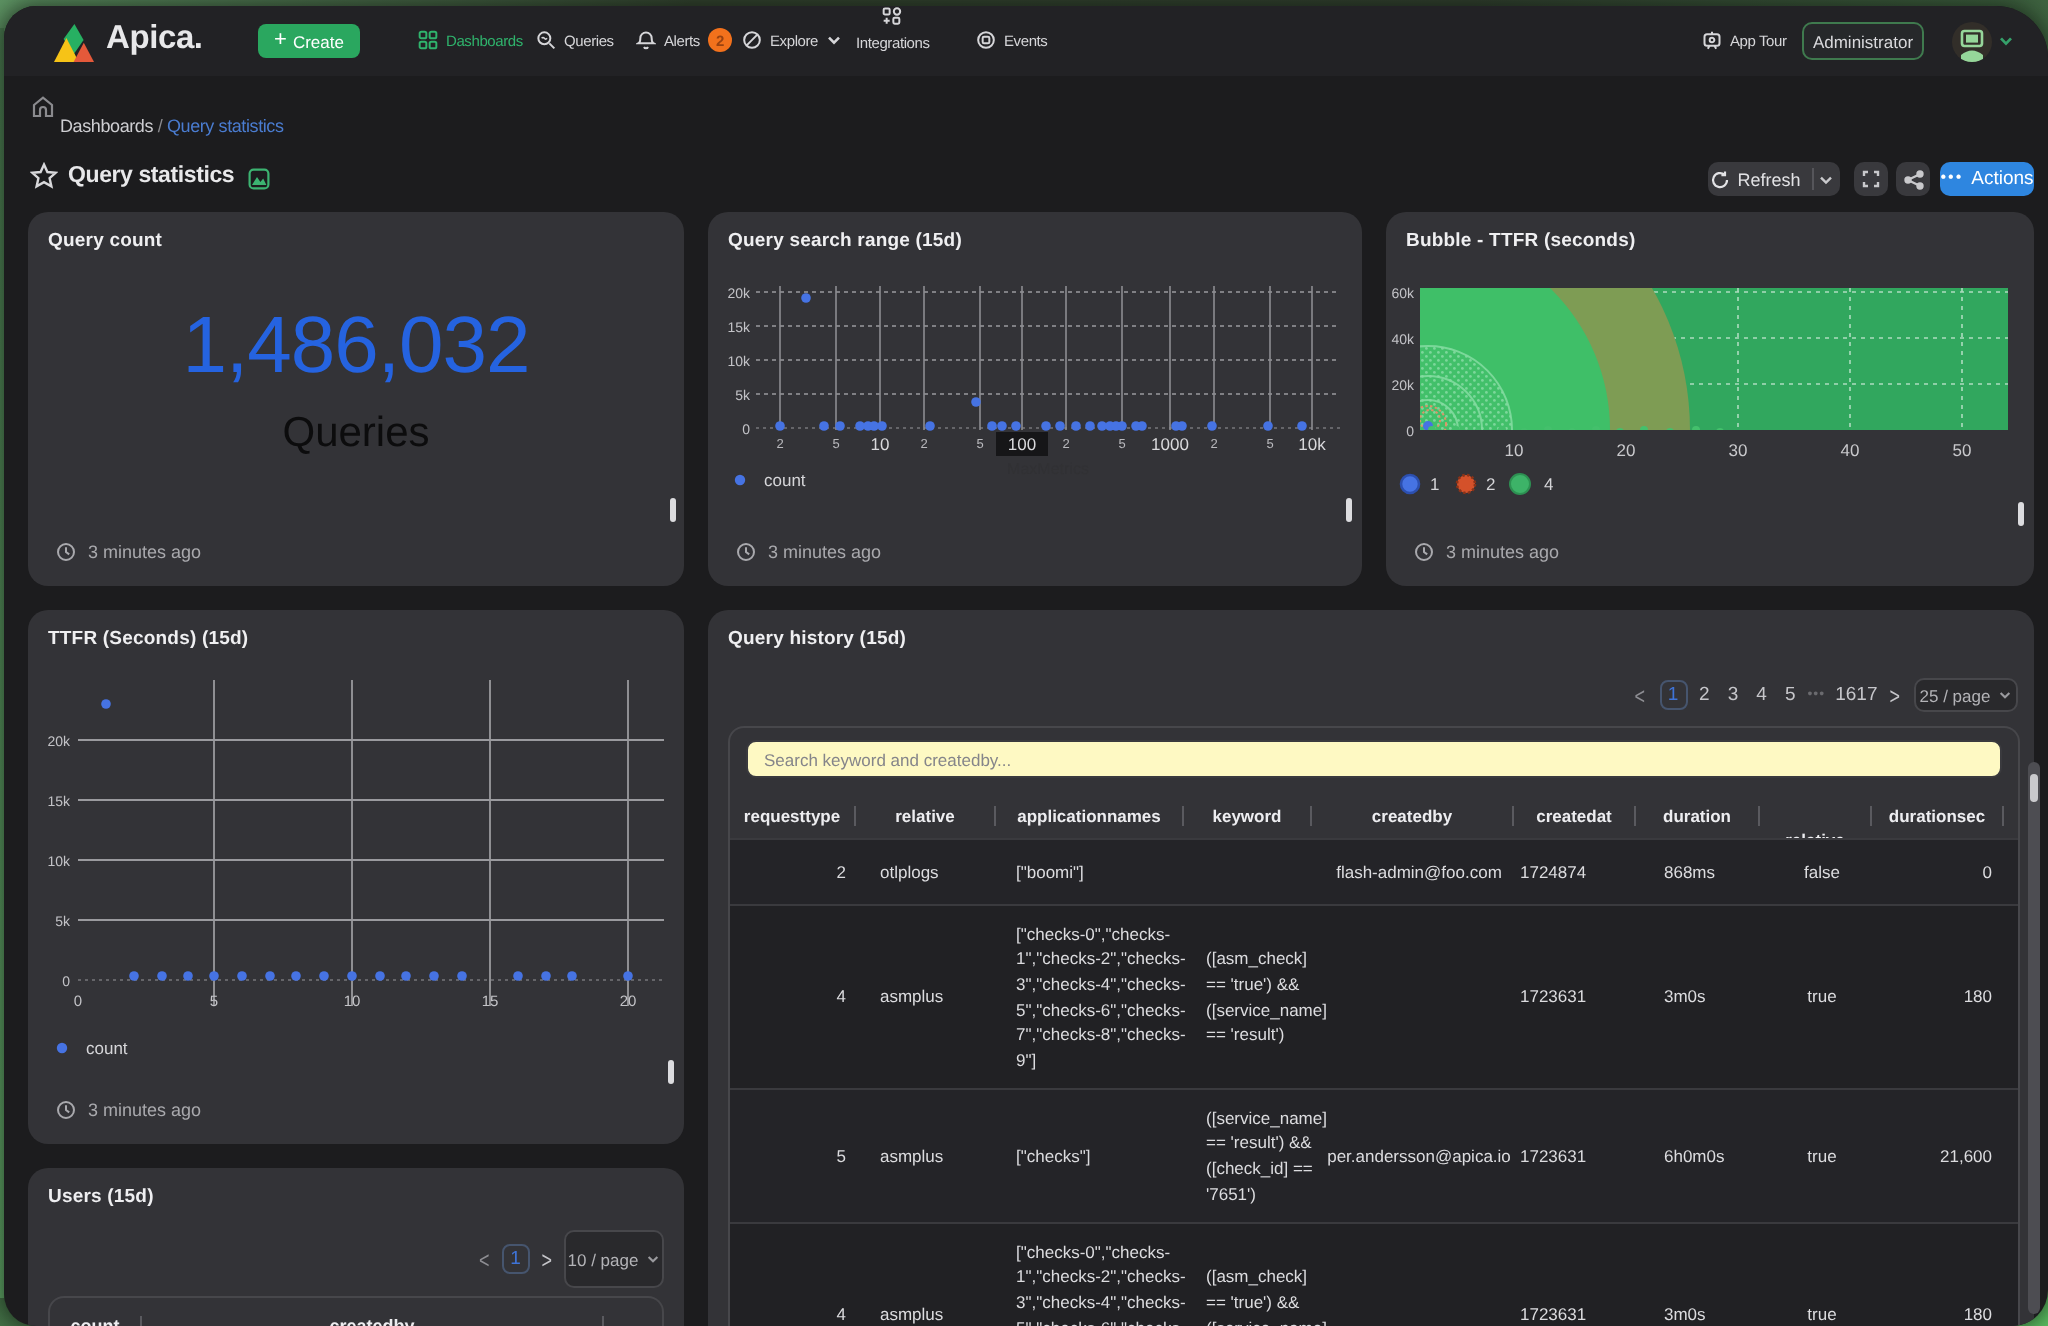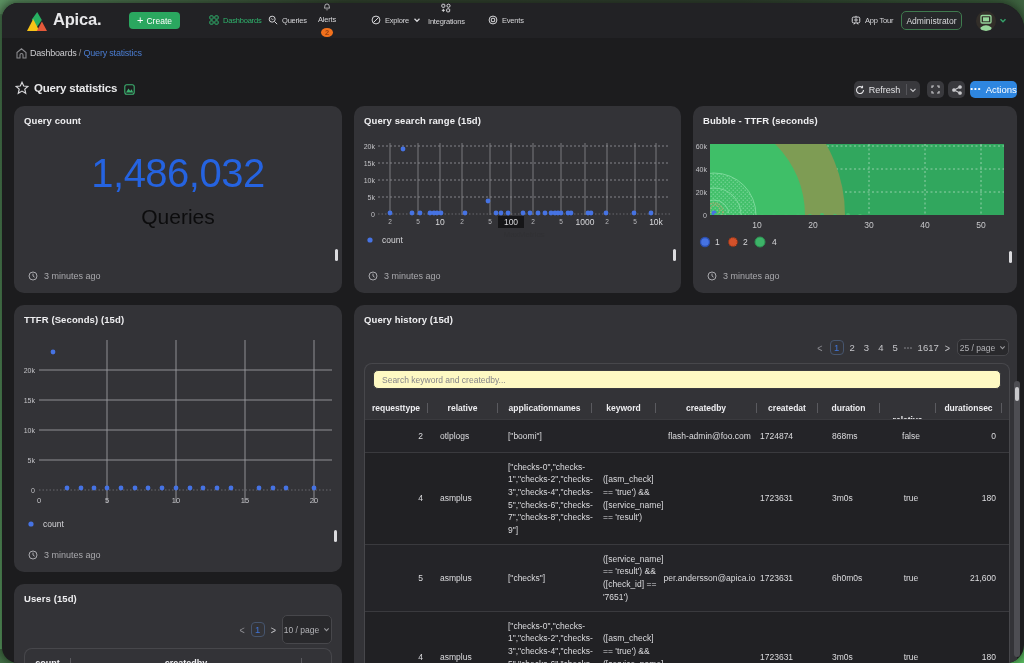--- a/index.html
+++ b/index.html
@@ -64,21 +64,21 @@
       <span>Dashboards</span>
     </div>
     <div class="navitem" style="left:266px;">
       <svg width="10" height="10" viewBox="0 0 12 12" fill="none" stroke="#d6d6d9" stroke-width="1.2">
         <circle cx="5" cy="5" r="3.6"></circle>
           <path d="M8 8 L11 11"></path>
           <path d="M3.4 5 q0.8 -1 1.6 0 q0.8 1 1.6 0" stroke-width="1"></path>
       </svg>
       <span>Queries</span>
     </div>
-    <div class="navitem" style="left:316px;flex-direction:column;">
+    <div class="navitem" style="left:316px;">
       <svg width="10" height="10" viewBox="0 0 12 12" fill="none" stroke="#d6d6d9" stroke-width="1.2">
         <path d="M6 1.5 a3.4 3.4 0 0 1 3.4 3.4 c0 2.4 1 3 1 3 h-8.8 c0 0 1 -0.6 1 -3 A3.4 3.4 0 0 1 6 1.5 Z"></path>
         <path d="M4.8 10.2 a1.3 1.3 0 0 0 2.4 0"></path>
       </svg>
       <span>Alerts</span>
       <span style="width:12px;height:12px;border-radius:50%;background:#f2711c;color:#9a4210;font-size:7.5px;font-weight:bold;display:flex;align-items:center;justify-content:center;">2</span>
     </div>
     <div class="navitem" style="left:369px;">
       <svg width="10" height="10" viewBox="0 0 12 12" fill="none" stroke="#d6d6d9" stroke-width="1.2">
         <circle cx="6" cy="6" r="4.7"></circle>
@@ -123,21 +123,21 @@
       </svg>
     </div>
     <svg class="abs" style="left:997px; top:15px;" width="8" height="6" viewBox="0 0 8 6" fill="none" stroke="#35a06a" stroke-width="1.4">
         <path d="M1.5 1.2 L4 3.8 L6.5 1.2"></path>
       </svg>
   </div>
 
   <svg class="abs" style="left:13px; top:44px;" width="13" height="13" viewBox="0 0 13 13" fill="none" stroke="#8a8a8e" stroke-width="1.1">
     <path d="M2 5.5 L6.5 1.8 L11 5.5 V11 H8 V8 a1.5 1.5 0 0 0 -3 0 V11 H2 Z"></path>
   </svg>
-  <div class="abs" style="left:28px; top:45px; font-size:9px; letter-spacing:-0.2px; color:#cdcdd1;">Dashboards <span style="color:#8a8a8e">/</span> <span style="color:#4a7cd0">Query statistics</span></div>
+  <div class="abs" style="left:28px; top:55px; font-size:9px; letter-spacing:-0.2px; color:#cdcdd1;">Dashboards <span style="color:#8a8a8e">/</span> <span style="color:#4a7cd0">Query statistics</span></div>
 
   <svg class="abs" style="left:13px; top:78px;" width="14" height="14" viewBox="0 0 14 14" fill="none" stroke="#d8d8db" stroke-width="1.2">
     <path d="M7 1.3 L8.7 5 L12.8 5.4 L9.8 8.1 L10.7 12.2 L7 10.1 L3.3 12.2 L4.2 8.1 L1.2 5.4 L5.3 5 Z"></path>
   </svg>
   <div class="abs txt" style="left:32px; top:79px; font-size:11.5px; letter-spacing:-0.2px; font-weight:bold;">Query statistics</div>
   <svg class="abs" style="left:122px; top:81px;" width="11" height="11" viewBox="0 0 11 11">
     <rect x="0.8" y="0.8" width="9.4" height="9.4" rx="2" fill="none" stroke="#3cb371" stroke-width="1.1"></rect>
     <path d="M2 8.5 L4.5 4.5 L6.2 7 L7.6 5.2 L9.2 8.5 Z" fill="#3cb371"></path>
   </svg>
 

